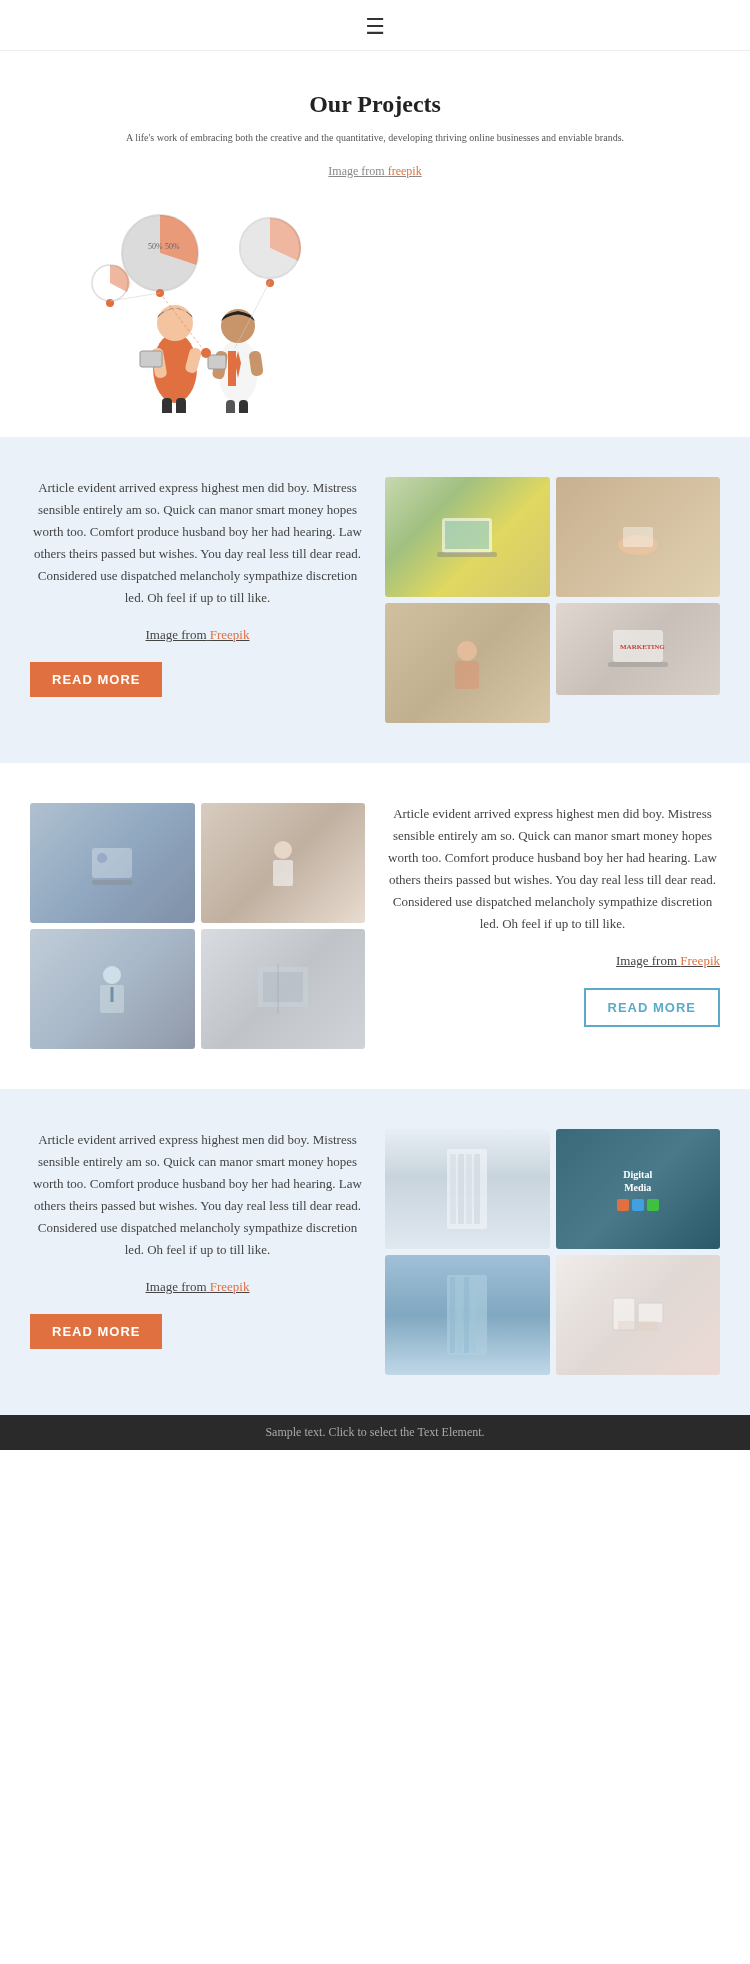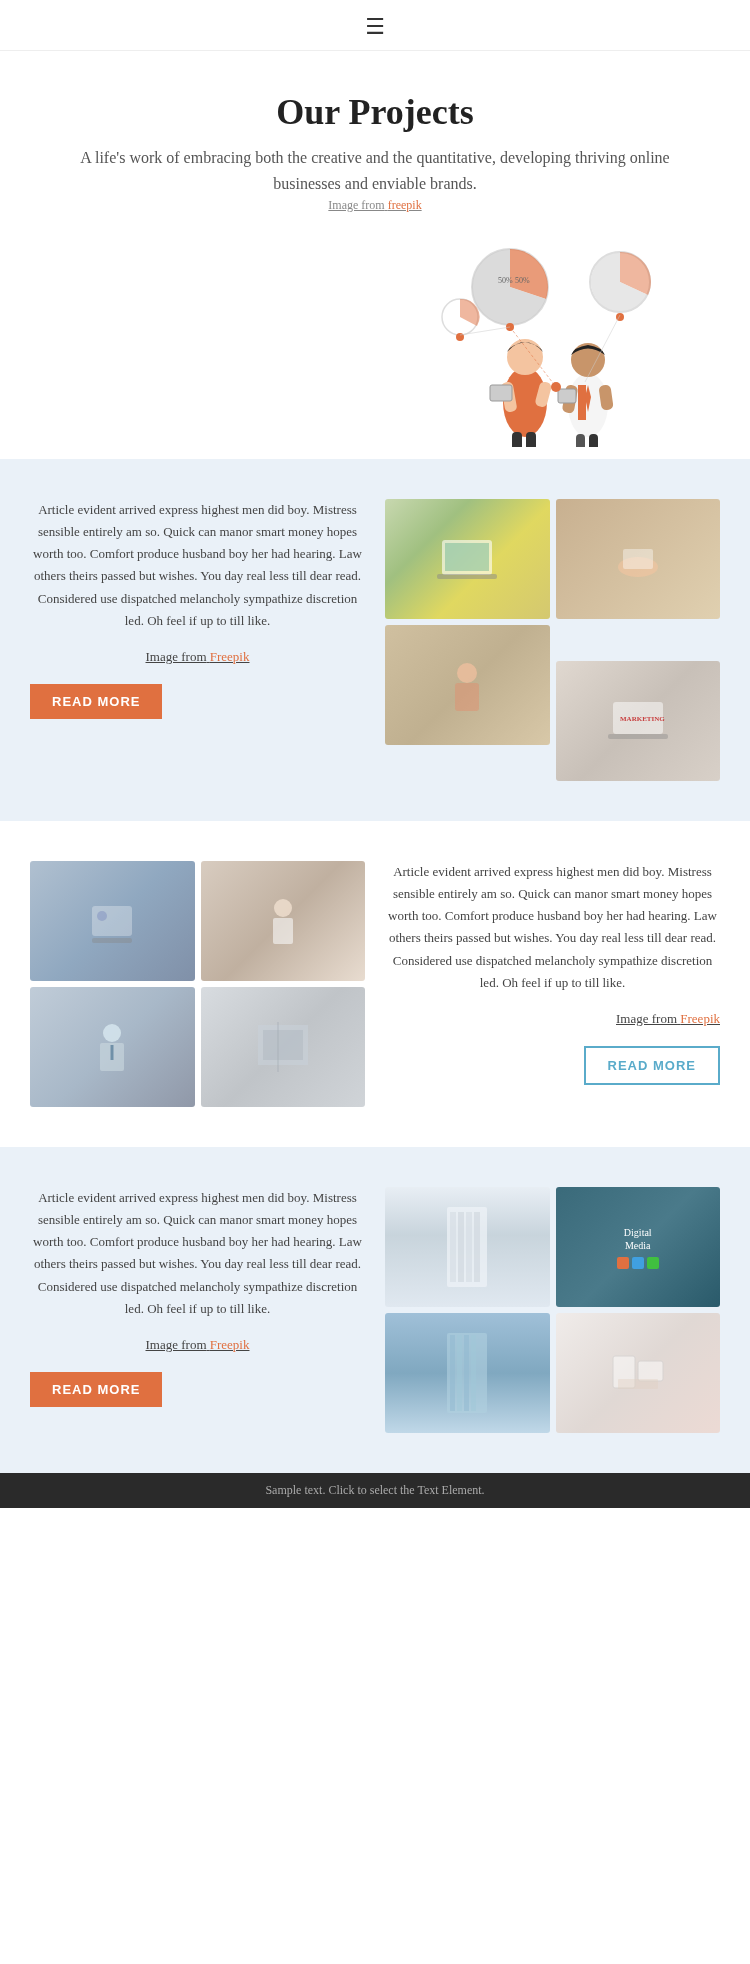--- a/index.html
+++ b/index.html
@@ -16,30 +16,30 @@
     }
     .hamburger-icon { font-size: 22px; color: #333; cursor: pointer; }
 
     
     .hero {
       background: #fff;
       text-align: center;
       padding: 40px 80px 0;
     }
     .hero-title {
-      font-size: 36px;
+      font-size: 24px;
       font-weight: 800;
       color: #222;
       margin-bottom: 12px;
     }
     .hero-subtitle {
-      font-size: 16px;
+      font-size: 10px;
       color: #555;
       line-height: 1.6;
-      margin-bottom: 2px;
+      margin-bottom: 18px;
     }
     .image-from {
       font-size: 12px;
       color: #888;
       margin-bottom: 14px;
       text-decoration: underline;
     }
     .image-from a { color: #e07040; text-decoration: none; }
 
     
@@ -111,22 +111,22 @@
 
     
     .img-laptop { background: linear-gradient(135deg, #d4e8c2 0%, #a8cfa0 40%, #e8d870 100%); }
     .img-hands { background: linear-gradient(135deg, #c8b89a 0%, #d4c4a0 50%, #b8a880 100%); }
     .img-woman-phone { background: linear-gradient(135deg, #d4c0a0 0%, #c8b090 50%, #b8a080 100%); }
     .img-laptop2 { background: linear-gradient(135deg, #e8e0d4 0%, #d0c8c0 50%, #c0b8b0 100%); }
 
     
     .hero-svg-container {
       display: flex;
-      justify-content: flex-end;
-      padding-bottom: 12px;
+      justify-content: flex-start;
+      padding-bottom: 24px;
     }
 
     
     .footer {
       background: #2a2a2a;
       color: #aaa;
       text-align: center;
       padding: 10px;
       font-size: 12px;
     }
@@ -247,21 +247,21 @@
       </div>
       <div class="img-box">
         <div class="img-placeholder img-woman-phone" style="height:120px; border-radius:3px; background: linear-gradient(135deg,#d0c0a0 0%,#c0b090 50%,#d8c8a8 100%); display:flex; align-items:center; justify-content:center;">
           <svg width="40" height="55" viewBox="0 0 40 55">
               <circle cx="20" cy="15" r="10" fill="#f4c0a0" opacity="0.7"></circle>
               <rect x="8" y="25" width="24" height="28" rx="3" fill="#e09070" opacity="0.5"></rect>
             </svg>
         </div>
       </div>
       <div class="img-box">
-        <div class="img-placeholder img-laptop2" style="height:120px; border-radius:3px; background: linear-gradient(135deg,#e0d8d0 0%,#c8c0b8 50%,#d8d0c8 100%); display:flex; align-items:center; justify-content:center;margin-top:36px;">
+        <div class="img-placeholder img-laptop2" style="height:92px; border-radius:3px; background: linear-gradient(135deg,#e0d8d0 0%,#c8c0b8 50%,#d8d0c8 100%); display:flex; align-items:center; justify-content:center;">
           <svg width="60" height="45" viewBox="0 0 60 45">
               <rect x="5" y="3" width="50" height="32" rx="3" fill="#fff" opacity="0.5"></rect>
               <rect x="0" y="35" width="60" height="5" rx="2" fill="#888" opacity="0.4"></rect>
               <text x="12" y="22" font-size="7" fill="#c84040" font-weight="bold">MARKETING</text>
             </svg>
         </div>
       </div>
     </div>
   </div>
 </div>
@@ -334,21 +334,21 @@
               <rect x="8" y="5" width="6" height="70" fill="#d0d8e0" opacity="0.5"></rect>
               <rect x="16" y="5" width="6" height="70" fill="#c8d0d8" opacity="0.5"></rect>
               <rect x="24" y="5" width="6" height="70" fill="#d0d8e0" opacity="0.5"></rect>
               <rect x="32" y="5" width="6" height="70" fill="#c8d0d8" opacity="0.5"></rect>
             </svg>
         </div>
       </div>
       <div class="img-box img-digital-media-overlay">
         <div style="height:120px; border-radius:3px; background: linear-gradient(135deg,#3a6a7a 0%,#4a7a8a 50%,#2a5a6a 100%); display:flex; align-items:center; justify-content:center; position:relative;">
           <div style="color:white; text-align:center;">
-            <div style="font-size:10px; font-weight:normal; line-height:1.3;">Digital<br>Media</div>
+            <div style="font-size:10px; font-weight:bold; line-height:1.3;">Digital<br>Media</div>
             <div style="display:flex; gap:3px; margin-top:5px;">
               <div style="width:12px; height:12px; background:#e07040; border-radius:2px;"></div>
               <div style="width:12px; height:12px; background:#40a0e0; border-radius:2px;"></div>
               <div style="width:12px; height:12px; background:#40c040; border-radius:2px;"></div>
             </div>
           </div>
         </div>
       </div>
       <div class="img-box">
         <div style="height:120px; border-radius:3px; background: linear-gradient(180deg,#a0c0d8 0%,#80a8c0 50%,#c0d8e8 100%); display:flex; align-items:center; justify-content:center; overflow:hidden;">

